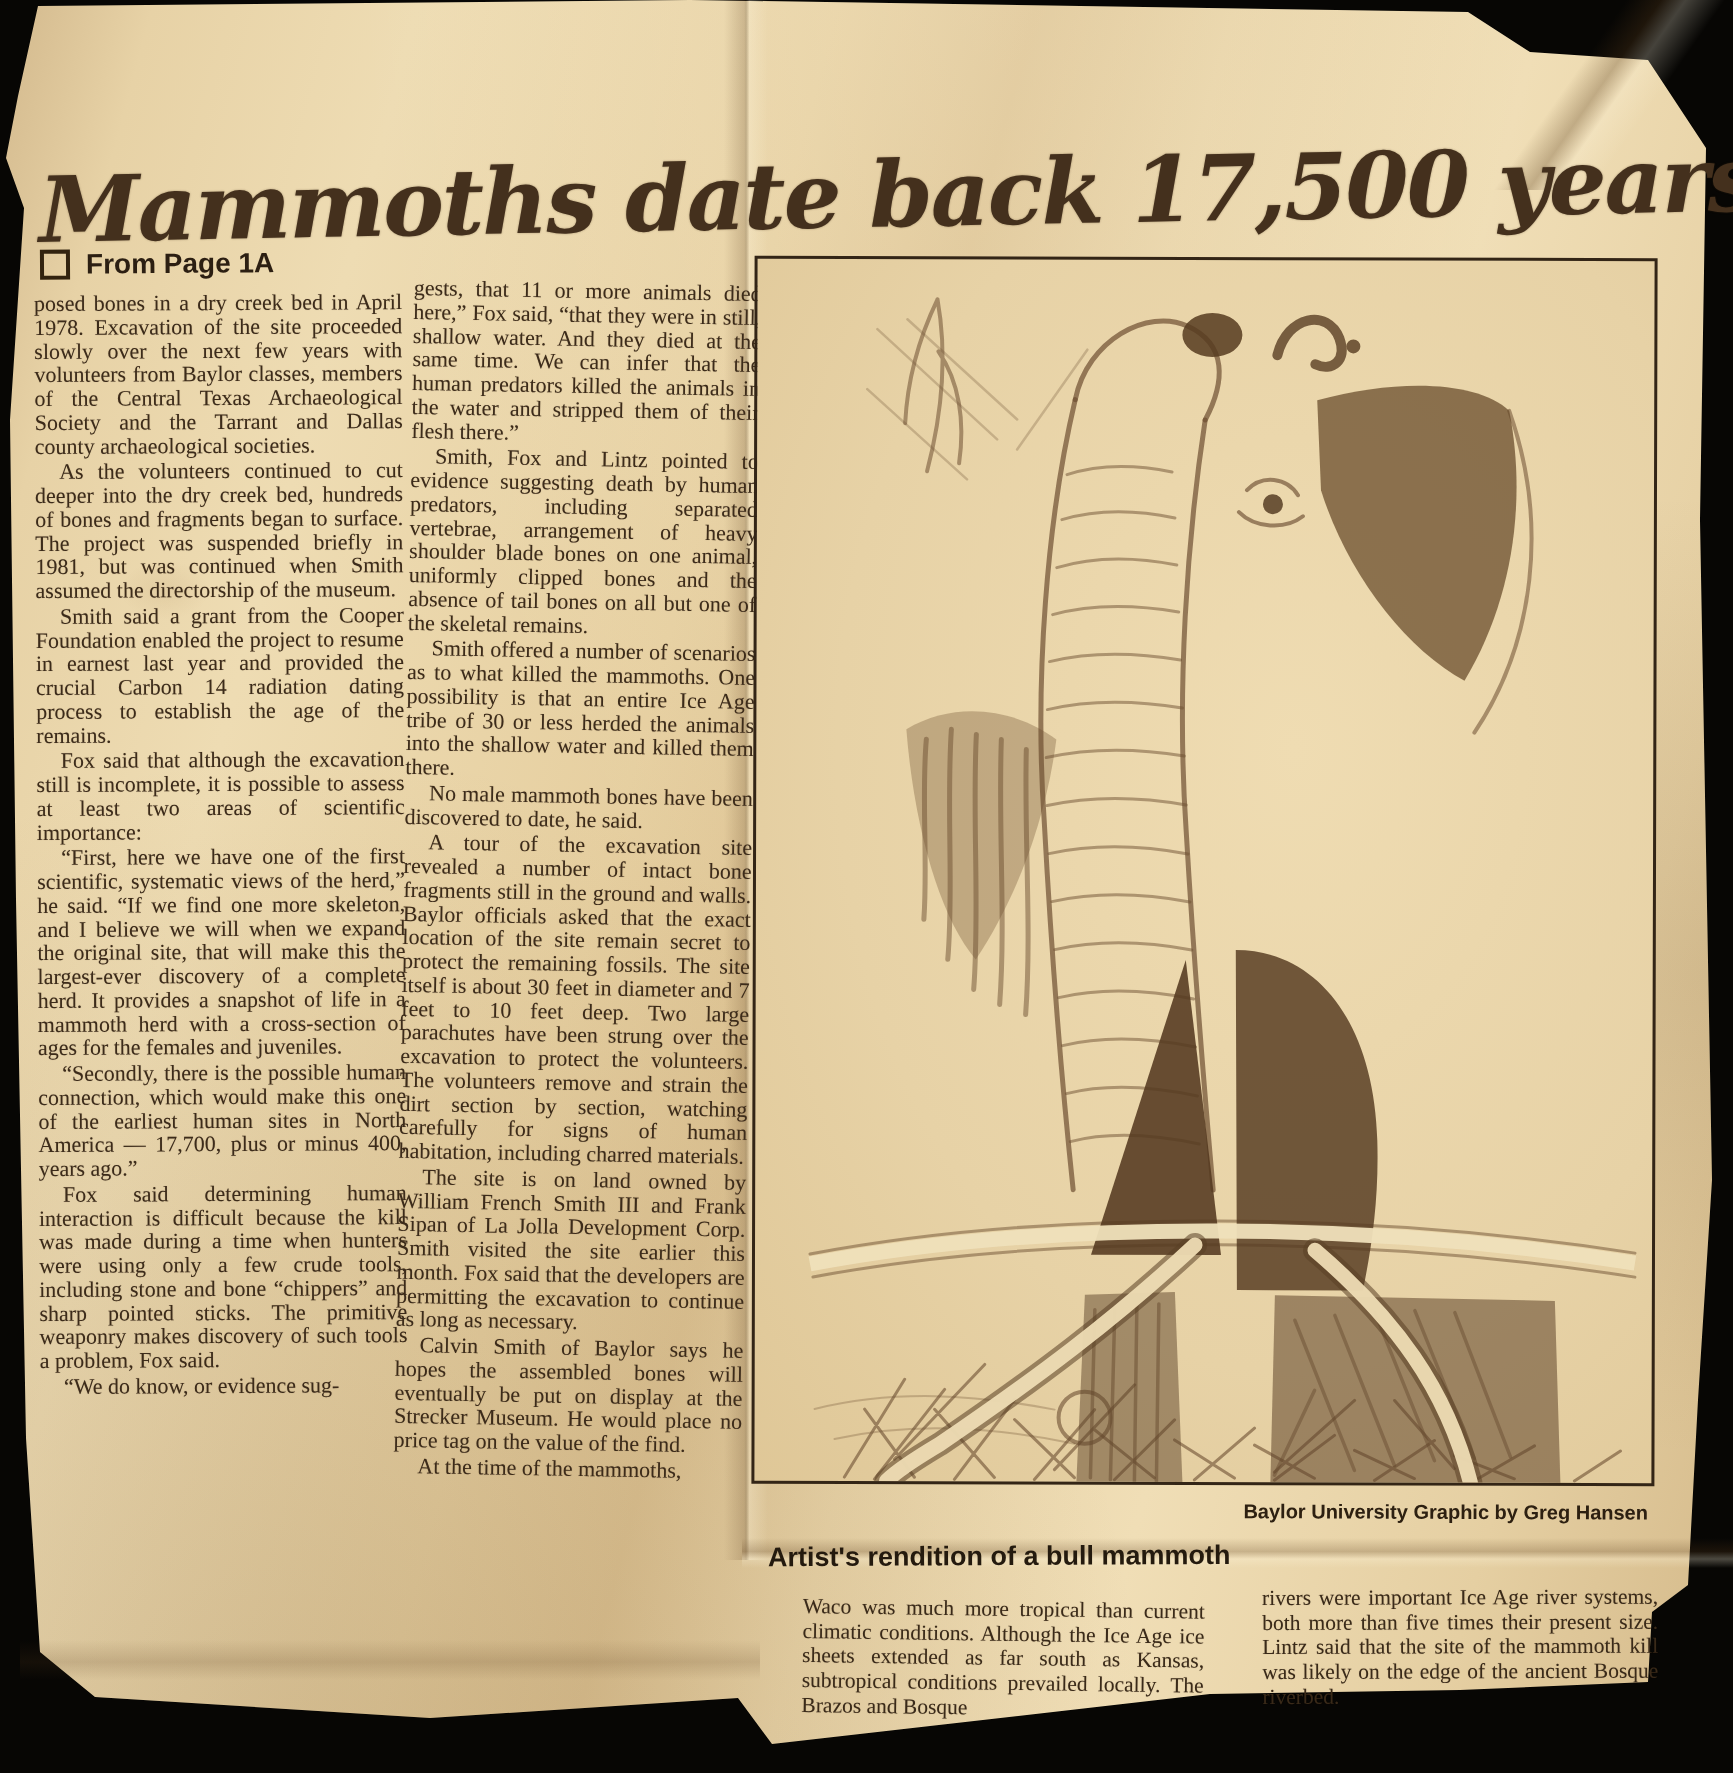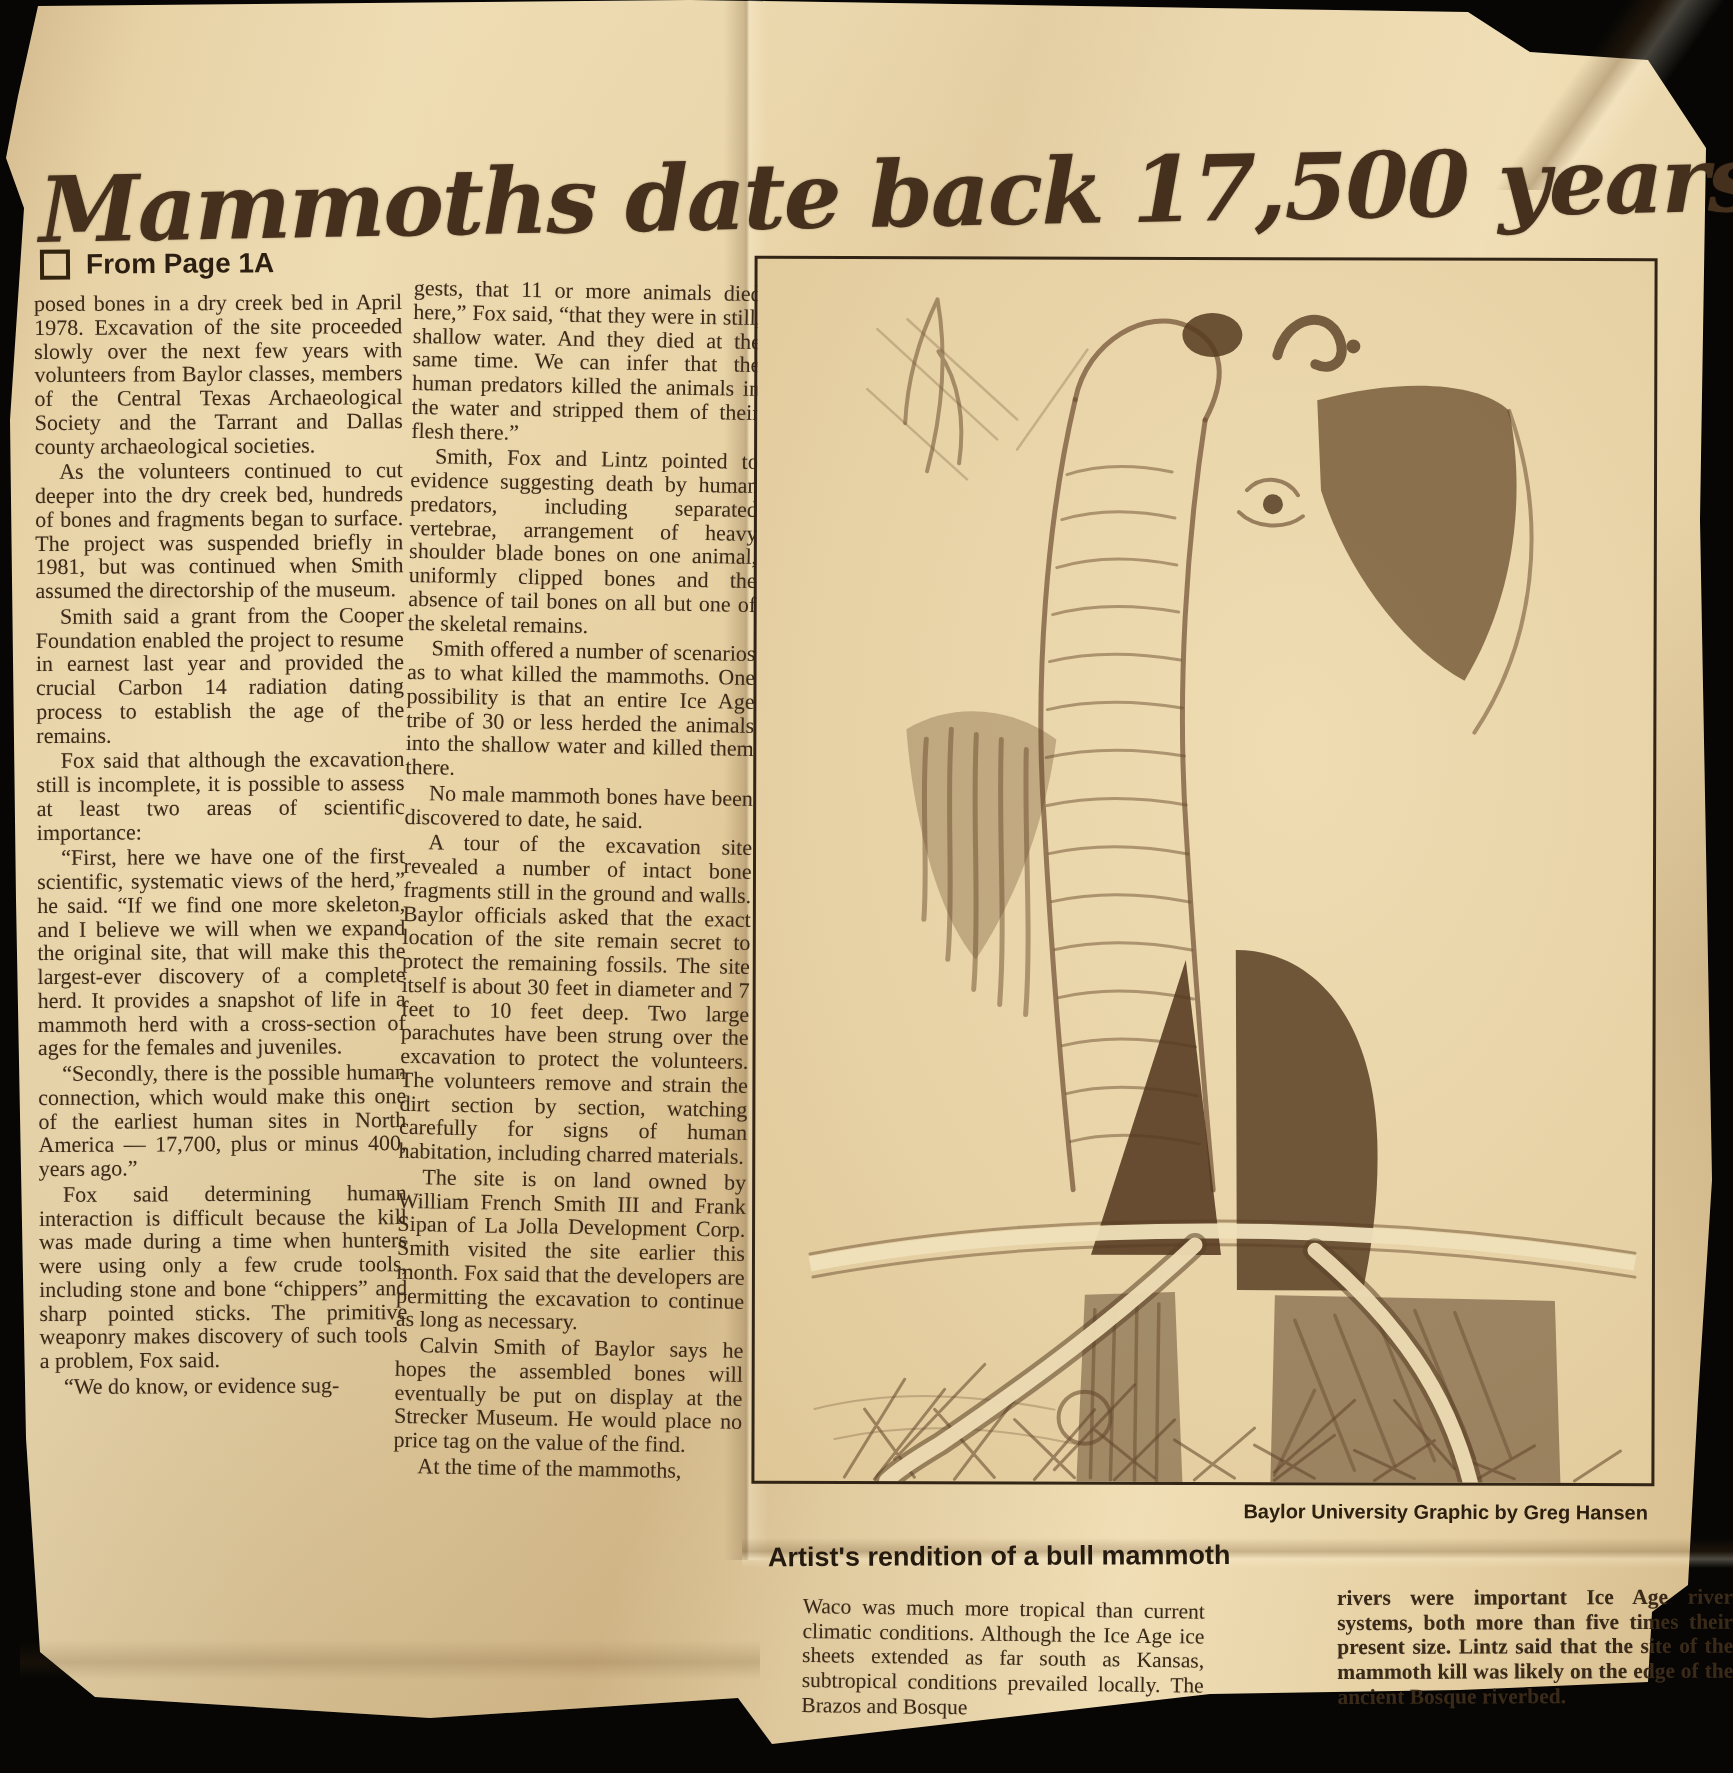--- a/index.html
+++ b/index.html
@@ -113,21 +113,21 @@
 
   
   .col-bottom{
     position:absolute;
     font-size:21.5px;line-height:1.15;color:#3c2b1a;
     text-align:justify;color:#3a2a19;
     text-shadow:0 0 1px rgba(60,40,20,.25);
   }
   .col-bottom p{margin:0;text-indent:0;}
   .col-bl{left:803px;top:1594px;width:402px;transform:rotate(0.8deg);transform-origin:top left;}
-  .col-br{left:1337px;top:1586px;width:396px;transform:rotate(-0.2deg);transform-origin:top left;font-weight:bold;}
+  .col-br{left:1262px;top:1586px;width:396px;transform:rotate(-0.2deg);transform-origin:top left;}
 </style>
 </head>
 <body>
 
 <div class="scene">
 
   <div class="paper"></div>
 
   <div class="crease crease-vert"></div>
   <div class="crease crease-corner"></div>

